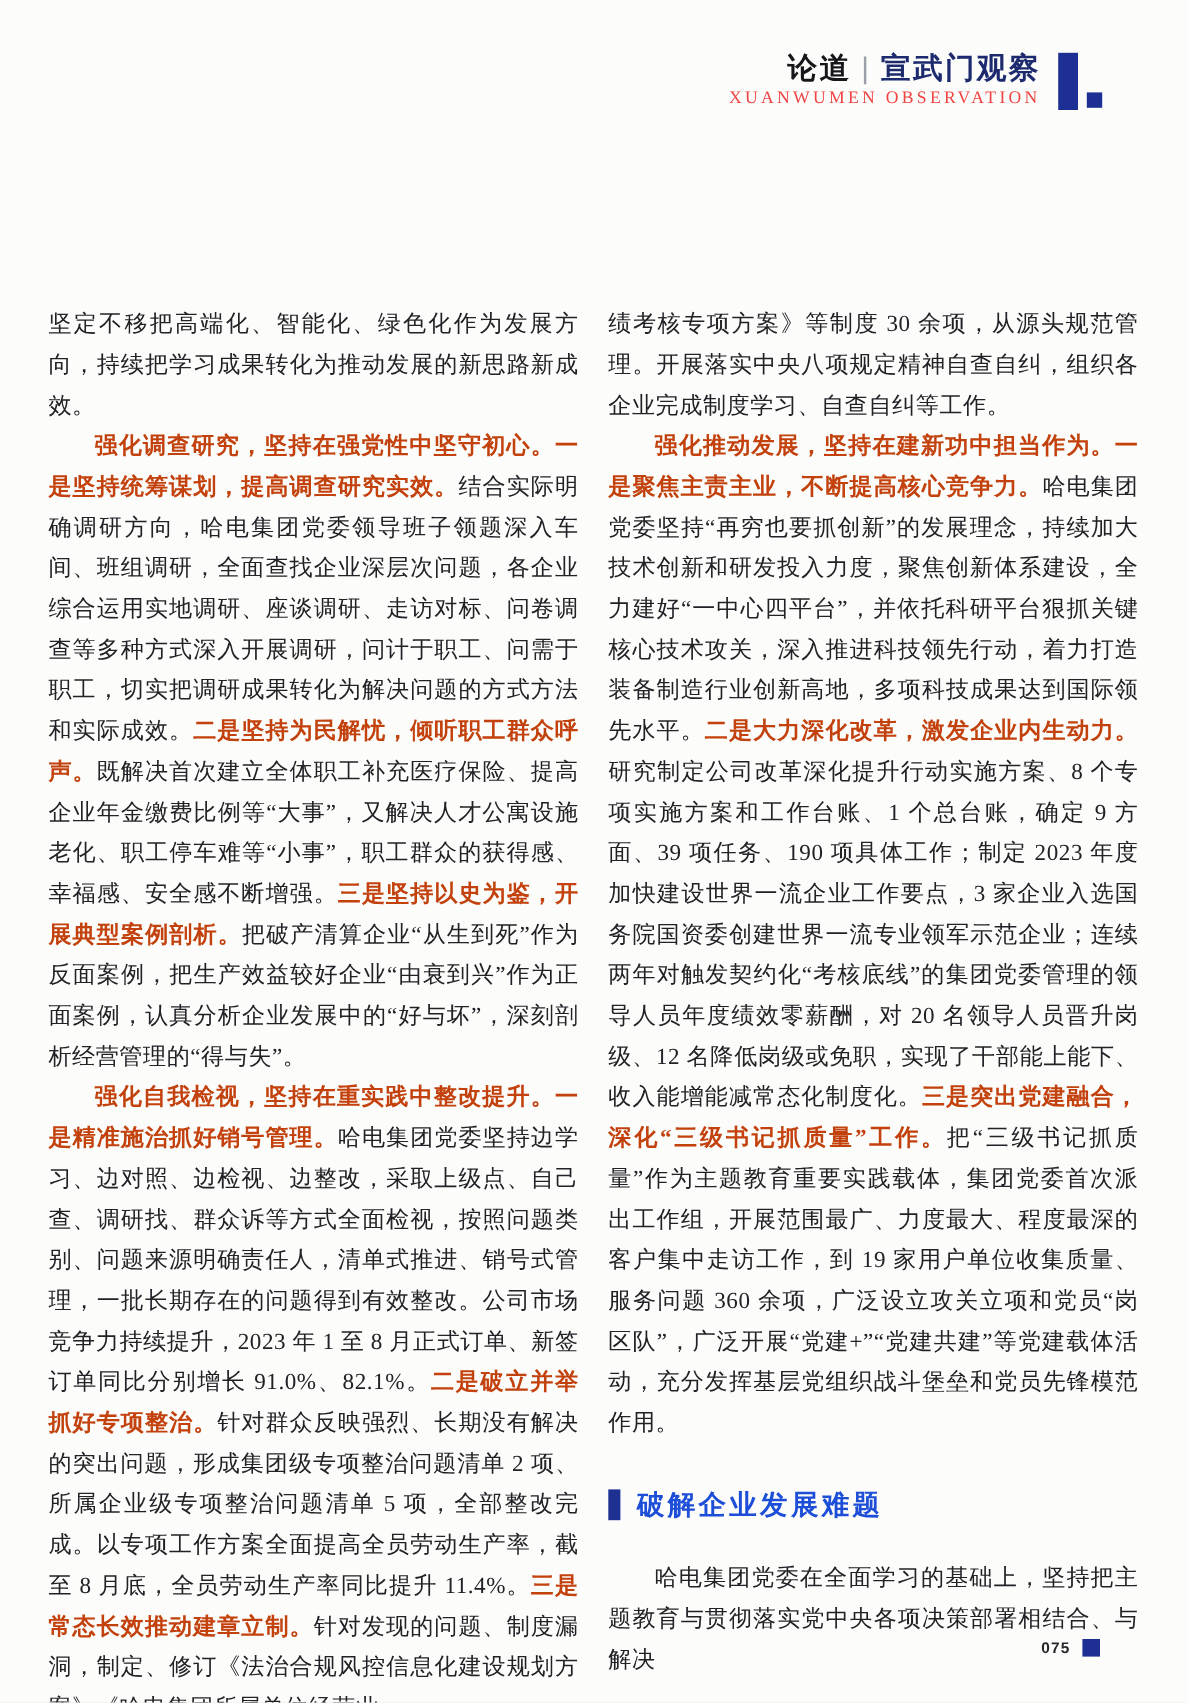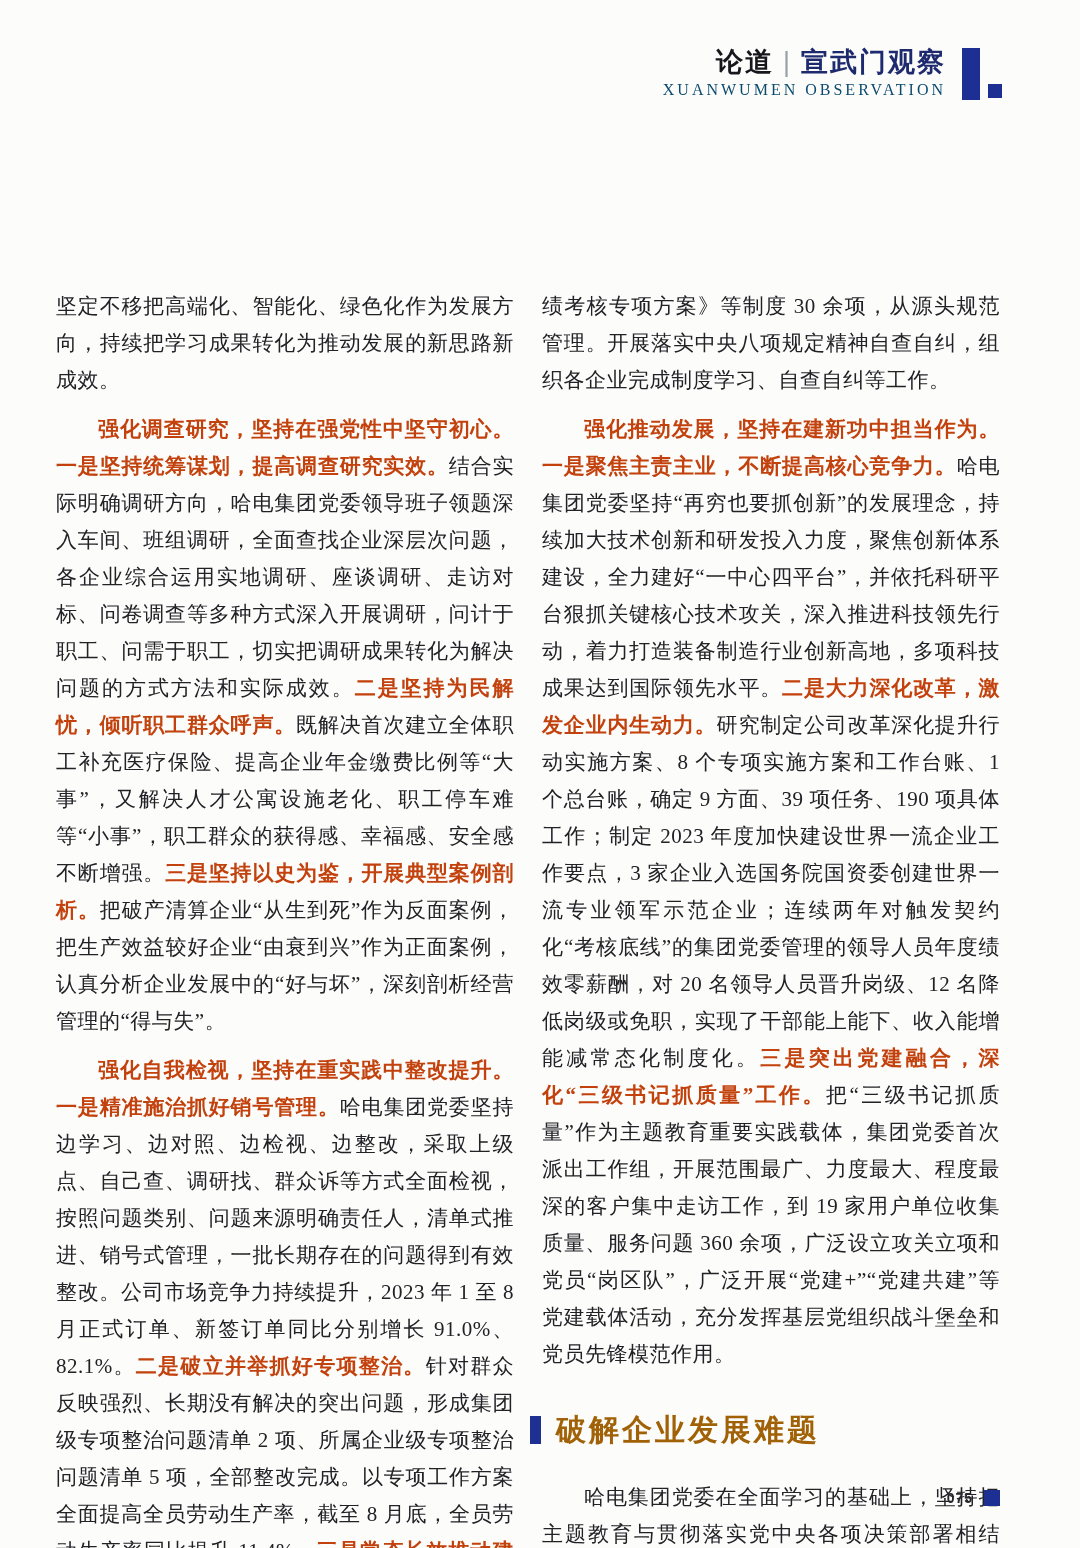--- a/index.html
+++ b/index.html
@@ -32,21 +32,21 @@
     white-space: nowrap;
     line-height: 1.2;
   }
   .header-zh .section-name { color: #17171b; }
   .header-zh .divider { color: #9aa0a8; font-weight: normal; padding: 0 9px; }
   .header-zh .column-name { color: #1d2a6e; }
   .header-en {
     margin-top: 3px;
     font-family: "Liberation Serif", "DejaVu Serif", serif;
     font-size: 16px;
-    color: #0c4a6e;
+    color: #ef4444;
     letter-spacing: 3px;
     white-space: nowrap;
   }
   .header-mark { position: relative; width: 40px; height: 56px; }
   .header-mark .bar {
     position: absolute; left: 0; top: 2px;
     width: 18px; height: 52px;
     background: #1e2f93;
   }
   .header-mark .dot {
@@ -61,42 +61,42 @@
     top: 276px;
     width: 482px;
     font-size: 21px;
     line-height: 37px;
     text-align: justify;
     text-justify: inter-ideograph;
     color: #212126;
     letter-spacing: 0.5px;
   }
   .col-left  { left: 44px;  }
-  .col-right { left: 530px; }
-  .col p { margin: 12px; }
+  .col-right { left: 553px; }
+  .col p { margin: 0; }
   .indent { text-indent: 2em; }
   .lead { font-weight: bold; color: #c2410c; }
 
   
   .section-block {
     margin: 42px 0 34px 0;
     display: flex;
     align-items: center;
     gap: 15px;
   }
   .section-bar {
     width: 11px; height: 28px;
     background: #1e3193;
     flex: 0 0 auto;
   }
   .section-title {
     font-family: "Liberation Sans", "DejaVu Sans", sans-serif;
-    font-size: 30px;
+    font-size: 25px;
     font-weight: bold;
-    color: #a16207;
+    color: #1d4ed8;
     letter-spacing: 3px;
     line-height: 1;
   }
 
   
   .footer {
     position: absolute;
     right: 80px;
     bottom: 42px;
     display: flex;

